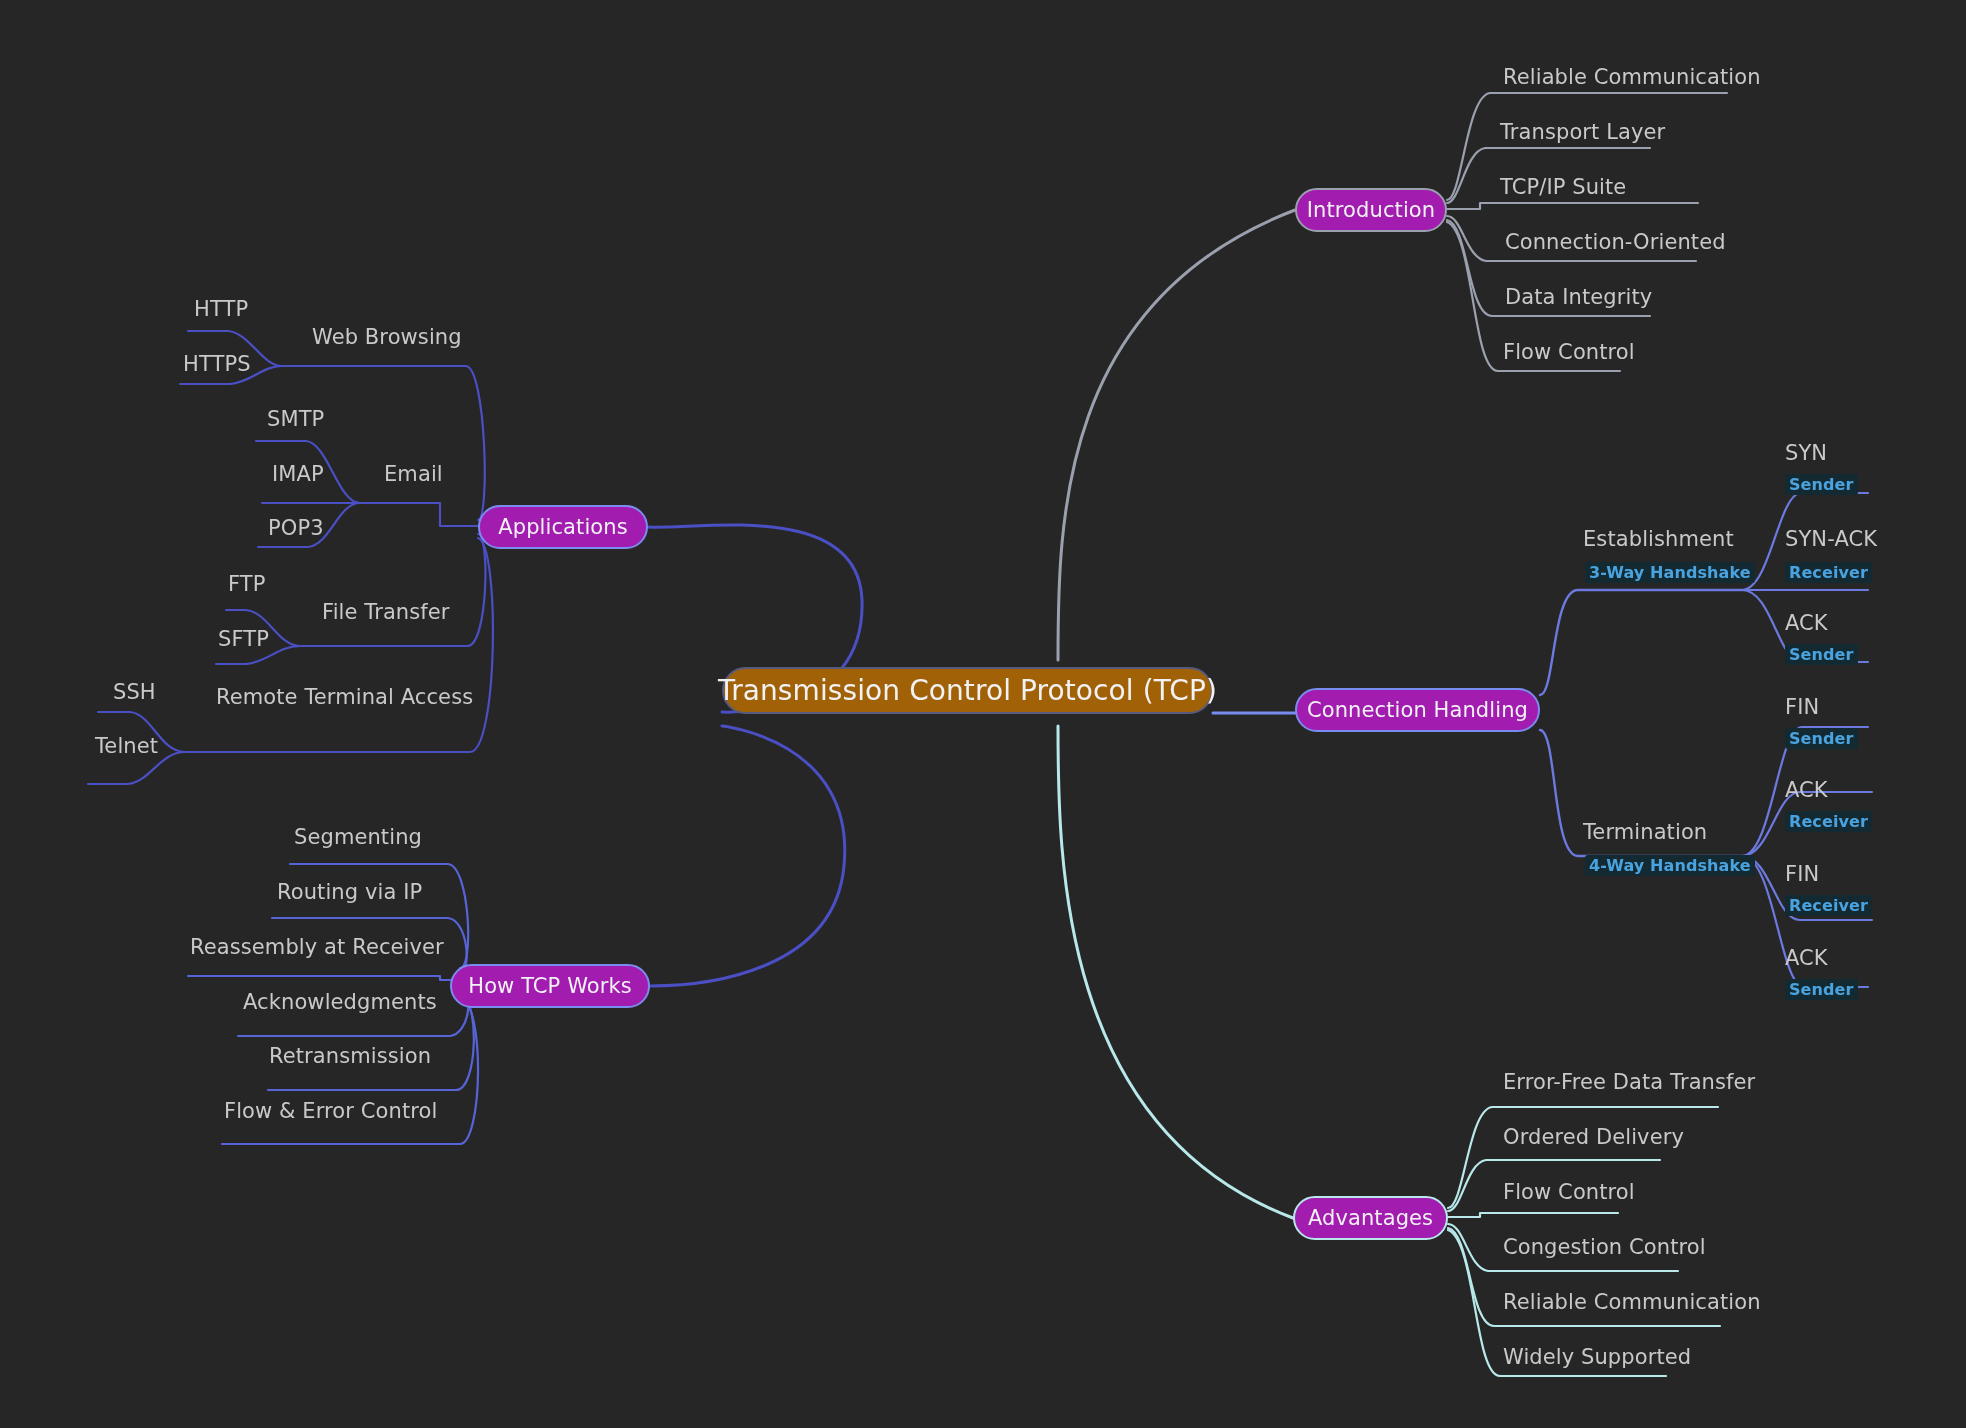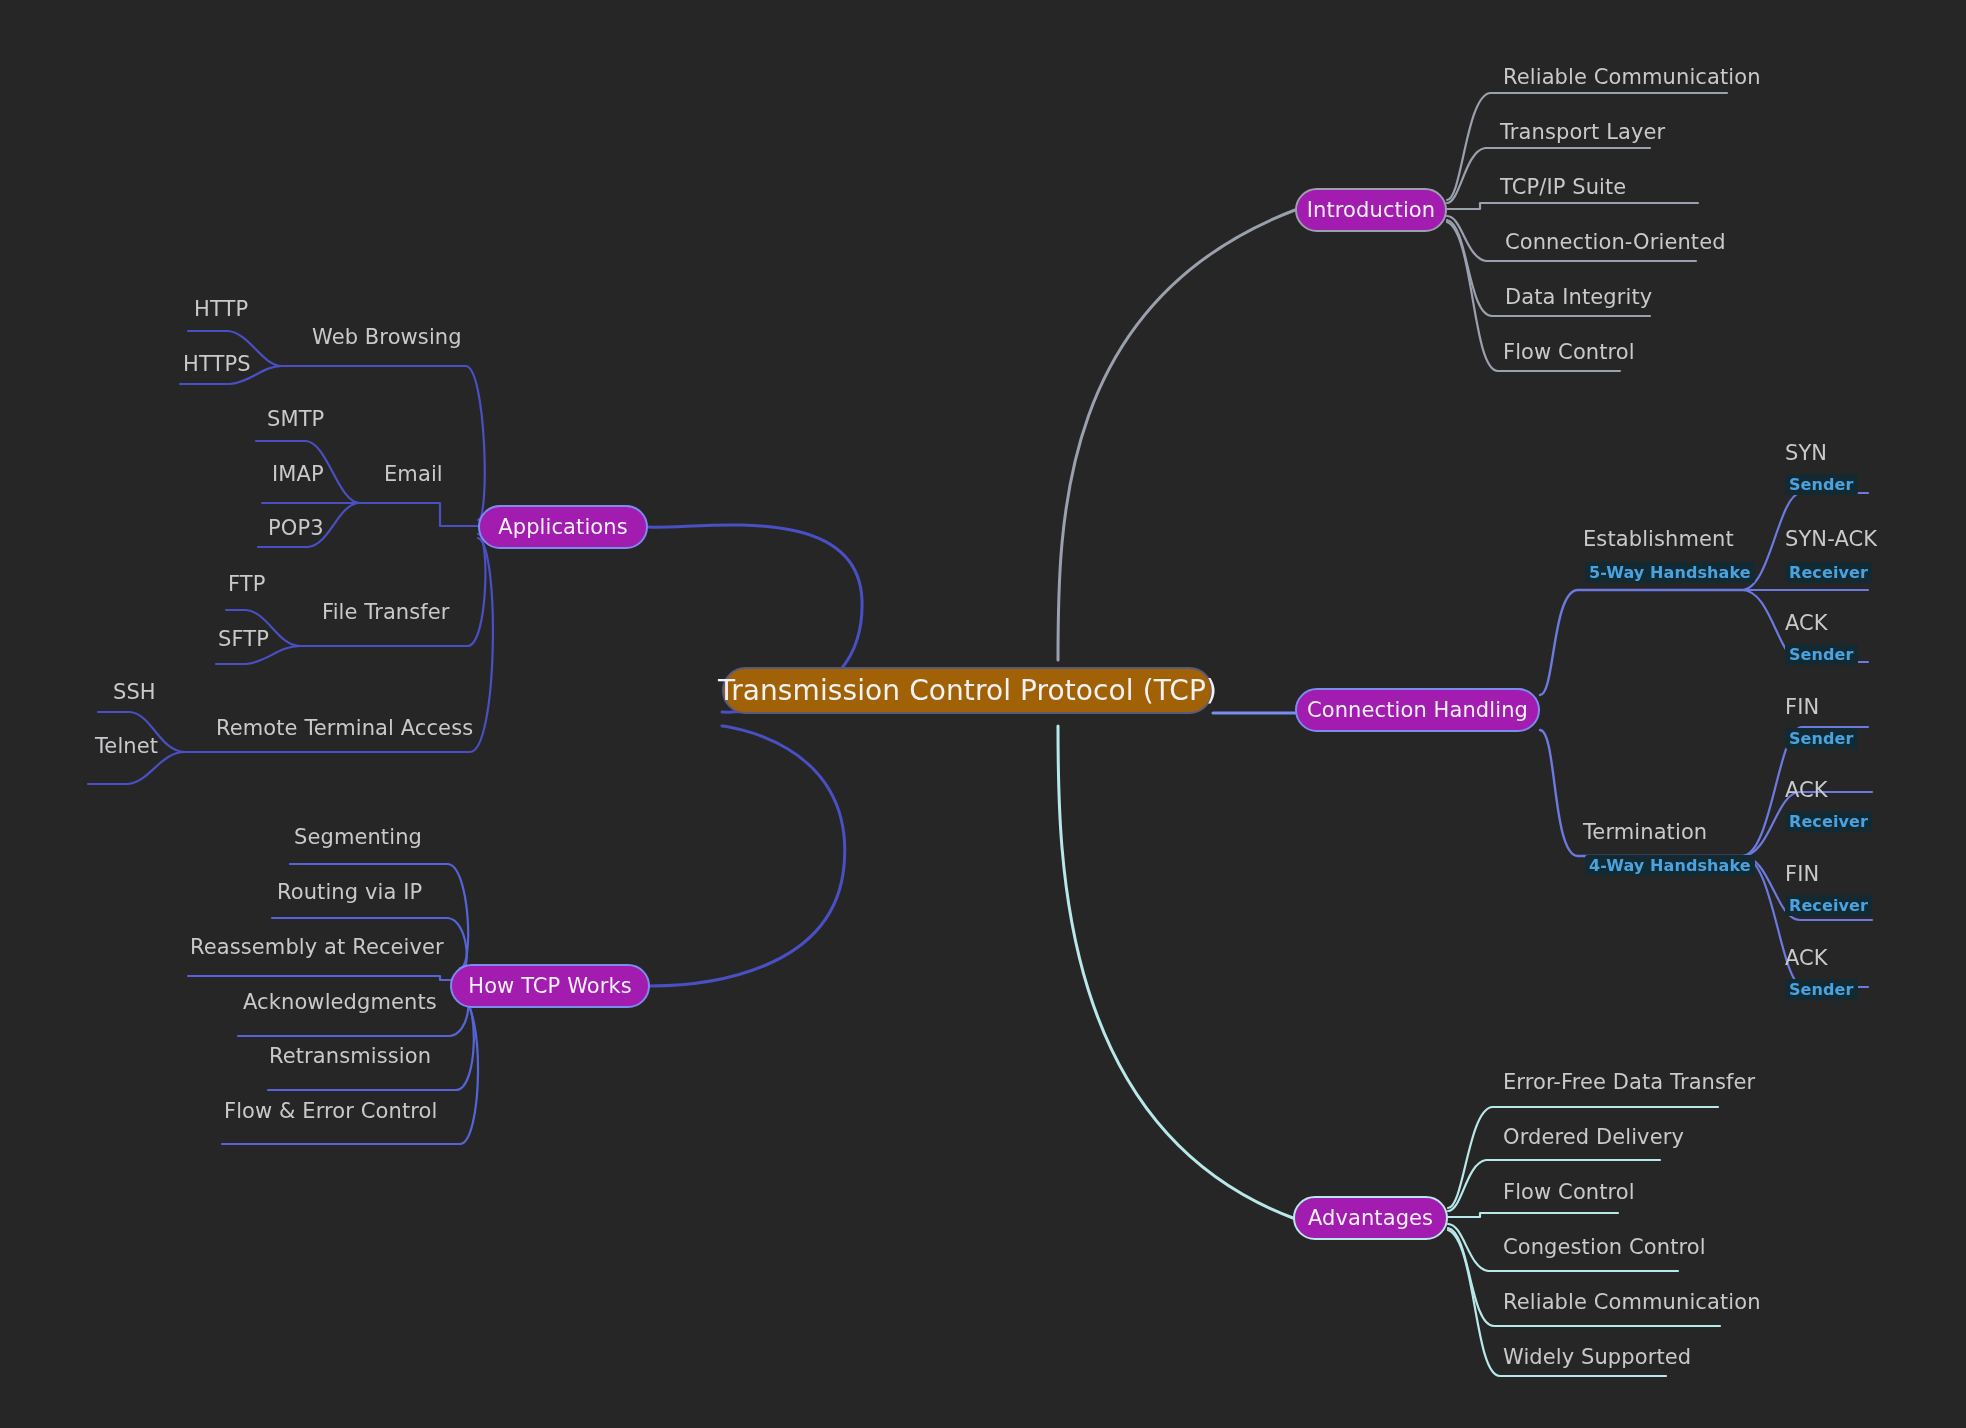--- a/index.html
+++ b/index.html
@@ -173,21 +173,21 @@
   <div class="leaf" style="left:1500px;top:175px;">TCP/IP Suite</div>
   <div class="leaf" style="left:1505px;top:230px;">Connection-Oriented</div>
   <div class="leaf" style="left:1505px;top:285px;">Data Integrity</div>
   <div class="leaf" style="left:1503px;top:340px;">Flow Control</div>
 
   <div class="node main" style="left:1295px;top:688px;width:245px;">
     <span>Connection Handling</span>
   </div>
 
   <div class="leaf" style="left:1583px;top:527px;">Establishment</div>
-  <div class="sublabel" style="left:1585px;top:562px;">5-Way Handshake</div>
+  <div class="sublabel" style="left:1585px;top:562px;">3-Way Handshake</div>
 
   <div class="leaf" style="left:1785px;top:441px;">SYN</div>
   <div class="sublabel" style="left:1785px;top:474px;">Sender</div>
 
   <div class="leaf" style="left:1785px;top:527px;">SYN-ACK</div>
   <div class="sublabel" style="left:1785px;top:562px;">Receiver</div>
 
   <div class="leaf" style="left:1785px;top:611px;">ACK</div>
   <div class="sublabel" style="left:1785px;top:644px;">Sender</div>
 
@@ -226,21 +226,21 @@
 
   <div class="leaf" style="left:384px;top:462px;">Email</div>
   <div class="leaf" style="left:267px;top:407px;">SMTP</div>
   <div class="leaf" style="left:272px;top:462px;">IMAP</div>
   <div class="leaf" style="left:268px;top:516px;">POP3</div>
 
   <div class="leaf" style="left:322px;top:600px;">File Transfer</div>
   <div class="leaf" style="left:228px;top:572px;">FTP</div>
   <div class="leaf" style="left:218px;top:627px;">SFTP</div>
 
-  <div class="leaf" style="left:216px;top:716px;text-align:center;">Remote Terminal Access</div>
+  <div class="leaf" style="left:216px;top:685px;text-align:center;">Remote Terminal Access</div>
   <div class="leaf" style="left:113px;top:680px;">SSH</div>
   <div class="leaf" style="left:95px;top:734px;">Telnet</div>
 
   <div class="node main" style="left:450px;top:964px;width:200px;">
     <span>How TCP Works</span>
   </div>
   <div class="leaf" style="left:294px;top:825px;">Segmenting</div>
   <div class="leaf" style="left:277px;top:880px;">Routing via IP</div>
   <div class="leaf" style="left:190px;top:935px;">Reassembly at Receiver</div>
   <div class="leaf" style="left:243px;top:990px;">Acknowledgments</div>

